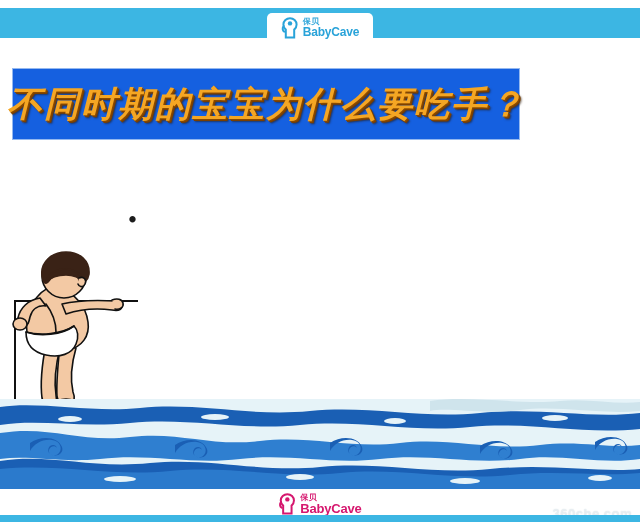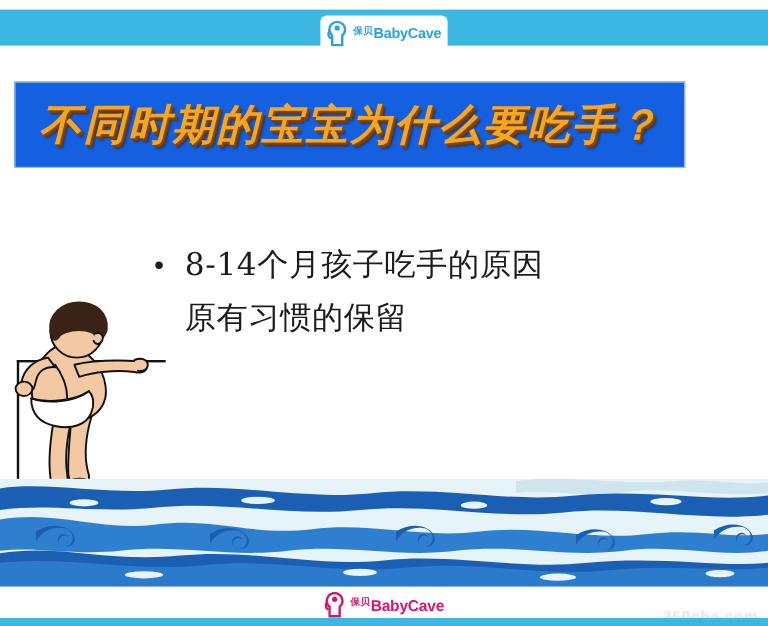--- a/index.html
+++ b/index.html
@@ -44,20 +44,21 @@
     box-sizing: border-box;
   }
   .logo-mark {
     flex: 0 0 auto;
     width: 18px;
     height: 22px;
     display: block;
   }
   .logo-text-wrap {
     display: flex;
+    flex-direction: column;
     justify-content: center;
     line-height: 1;
   }
   .logo-cn {
     font-size: 8px;
     letter-spacing: 0.5px;
     font-weight: bold;
     color: #29a3d9;
     white-space: nowrap;
   }
@@ -68,21 +69,21 @@
     white-space: nowrap;
     letter-spacing: -0.2px;
     text-align: center;
   }
 
   
   .title-banner {
     position: absolute;
     left: 12px;
     top: 68px;
-    width: 559px;
+    width: 508px;
     height: 72px;
     background: #1560e0;
     border: 1px solid #94b8ef;
     box-sizing: border-box;
     display: flex;
     align-items: center;
     justify-content: center;
   }
   .title-text {
     font-family: "DejaVu Sans", sans-serif;
@@ -228,23 +229,21 @@
     </span>
   </div>
 
   <div class="title-banner">
     <span class="title-text">不同时期的宝宝为什么要吃手？</span>
   </div>
 
   <div class="body-block">
     <div class="body-line first">
       <span class="bullet-dot">•</span>
-      <span>8-14个月孩子吃手的原因</span>
     </div>
-    <div class="body-line indent">原有习惯的保留</div>
   </div>
 
   <div class="ledge-vert"></div>
   <div class="ledge-line"></div>
 
   <svg class="baby-art" viewBox="0 0 150 168">
     <g stroke="#111111" stroke-width="1.6" stroke-linejoin="round" stroke-linecap="round">
 
       <path d="M44 96 C40 116 38 134 40 150 C41 156 45 158 50 157 C54 156 55 152 54 147
                C52 134 54 116 58 100 Z" fill="#f3c9a4"></path>

